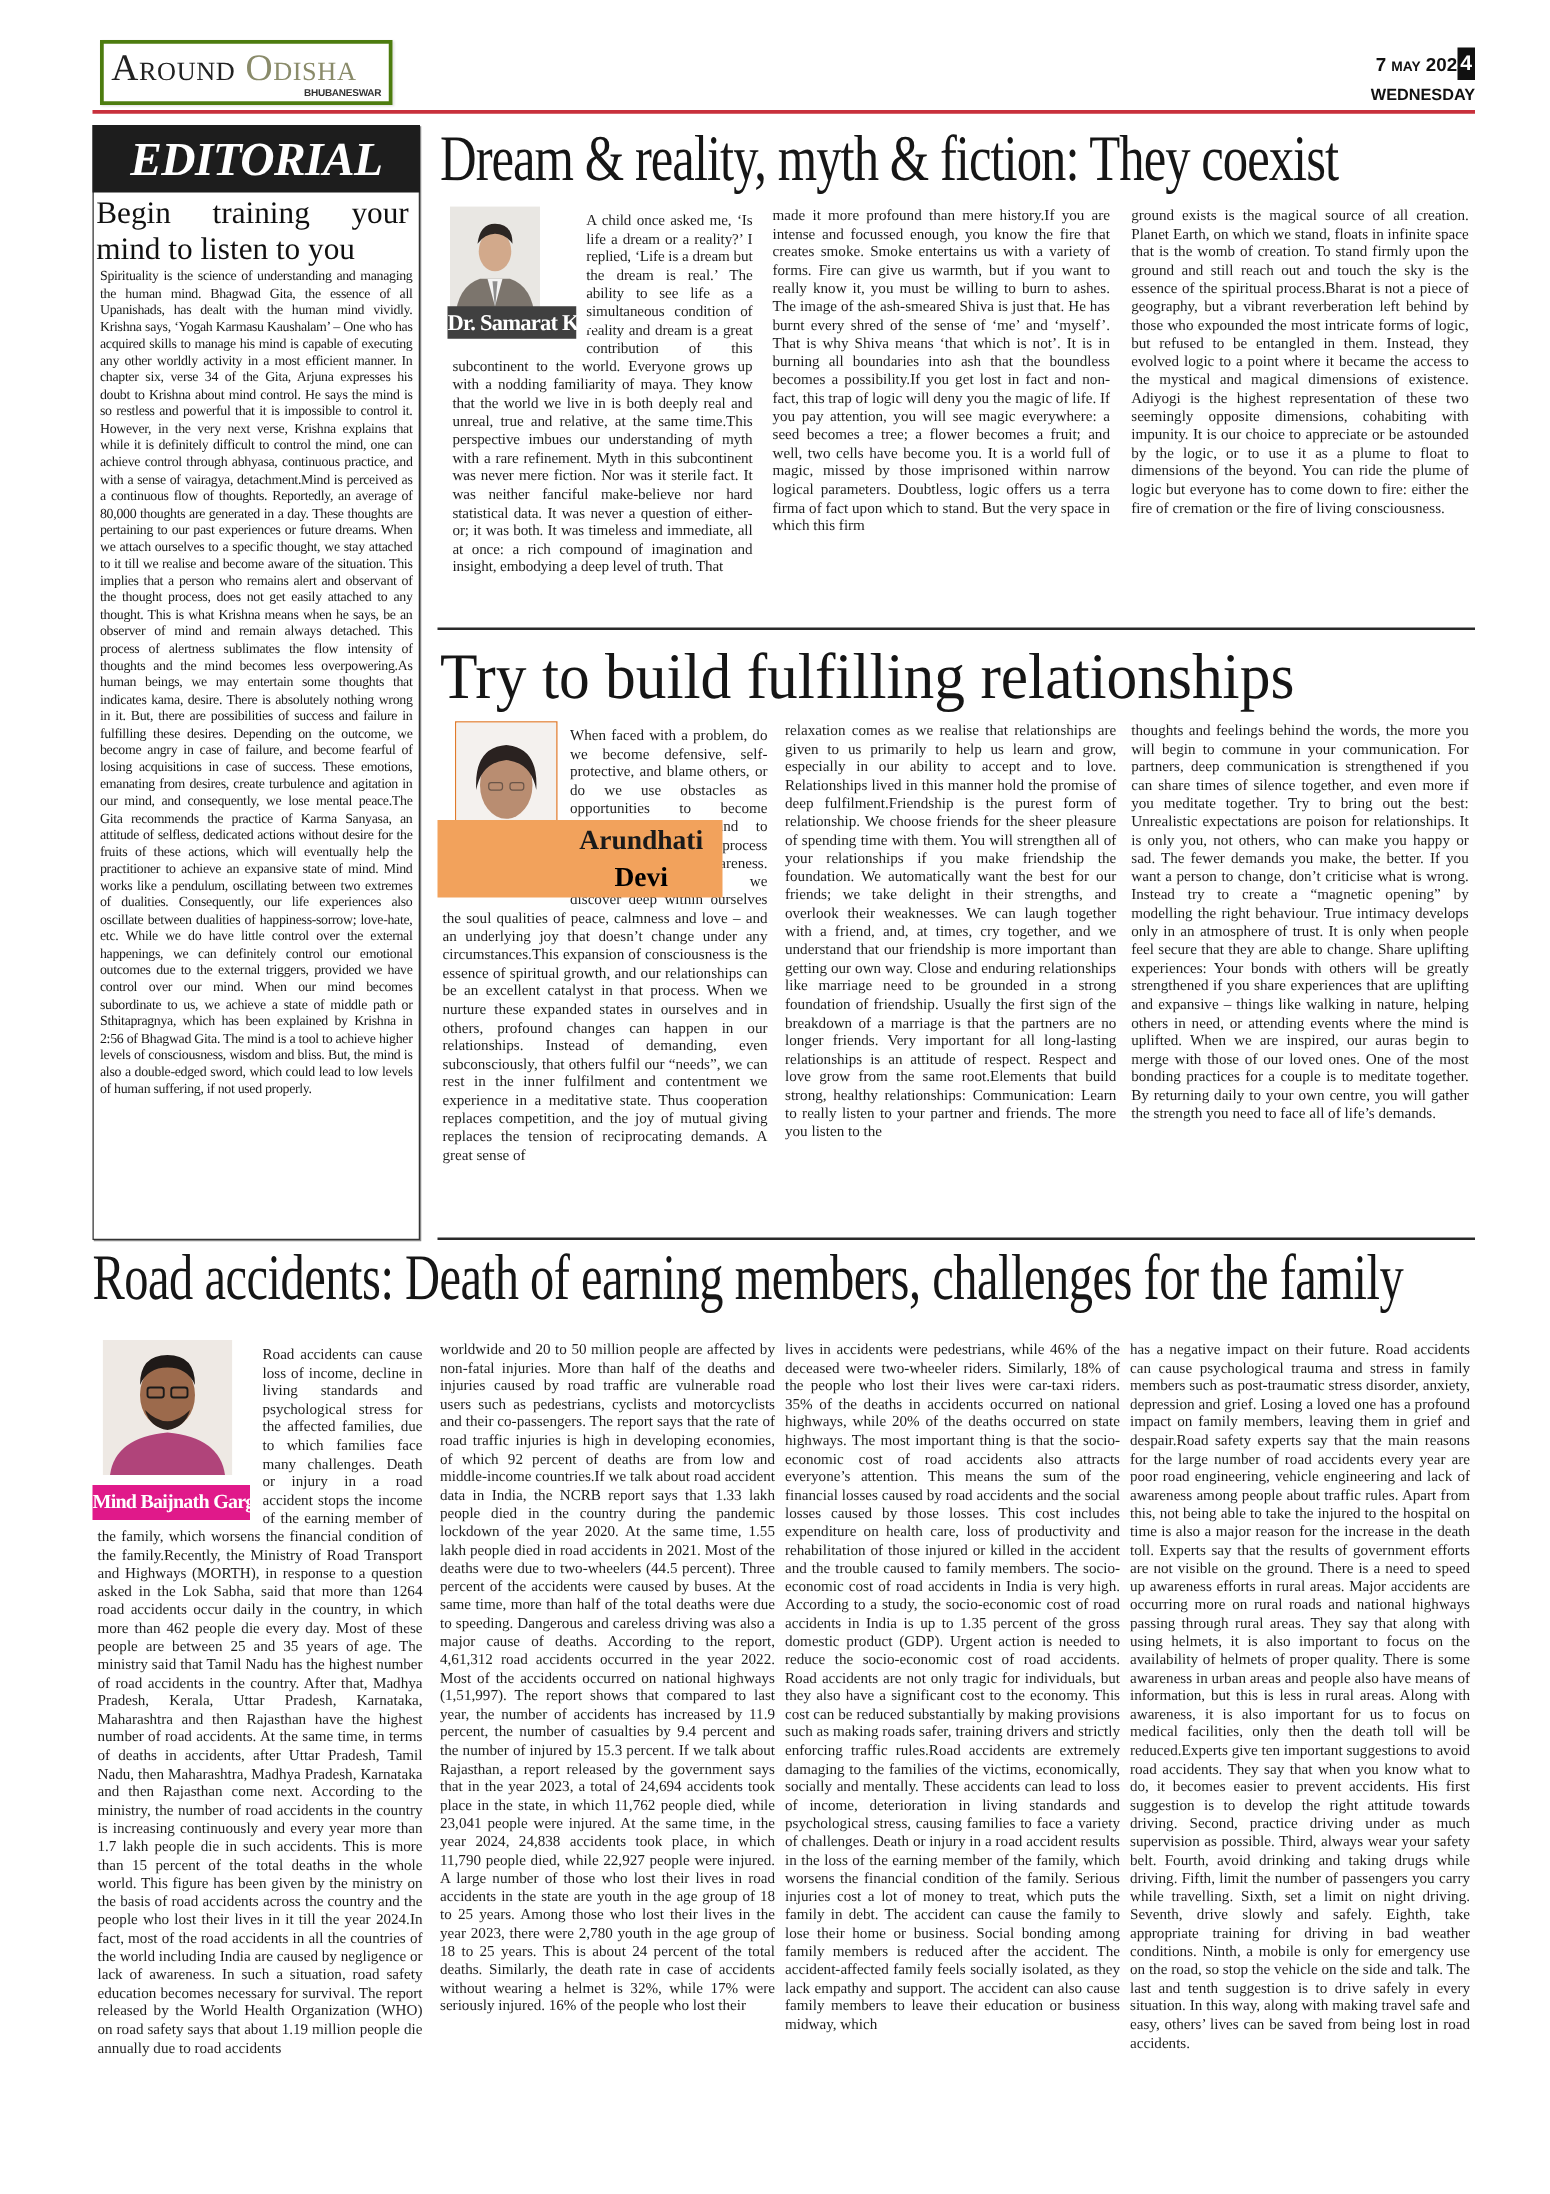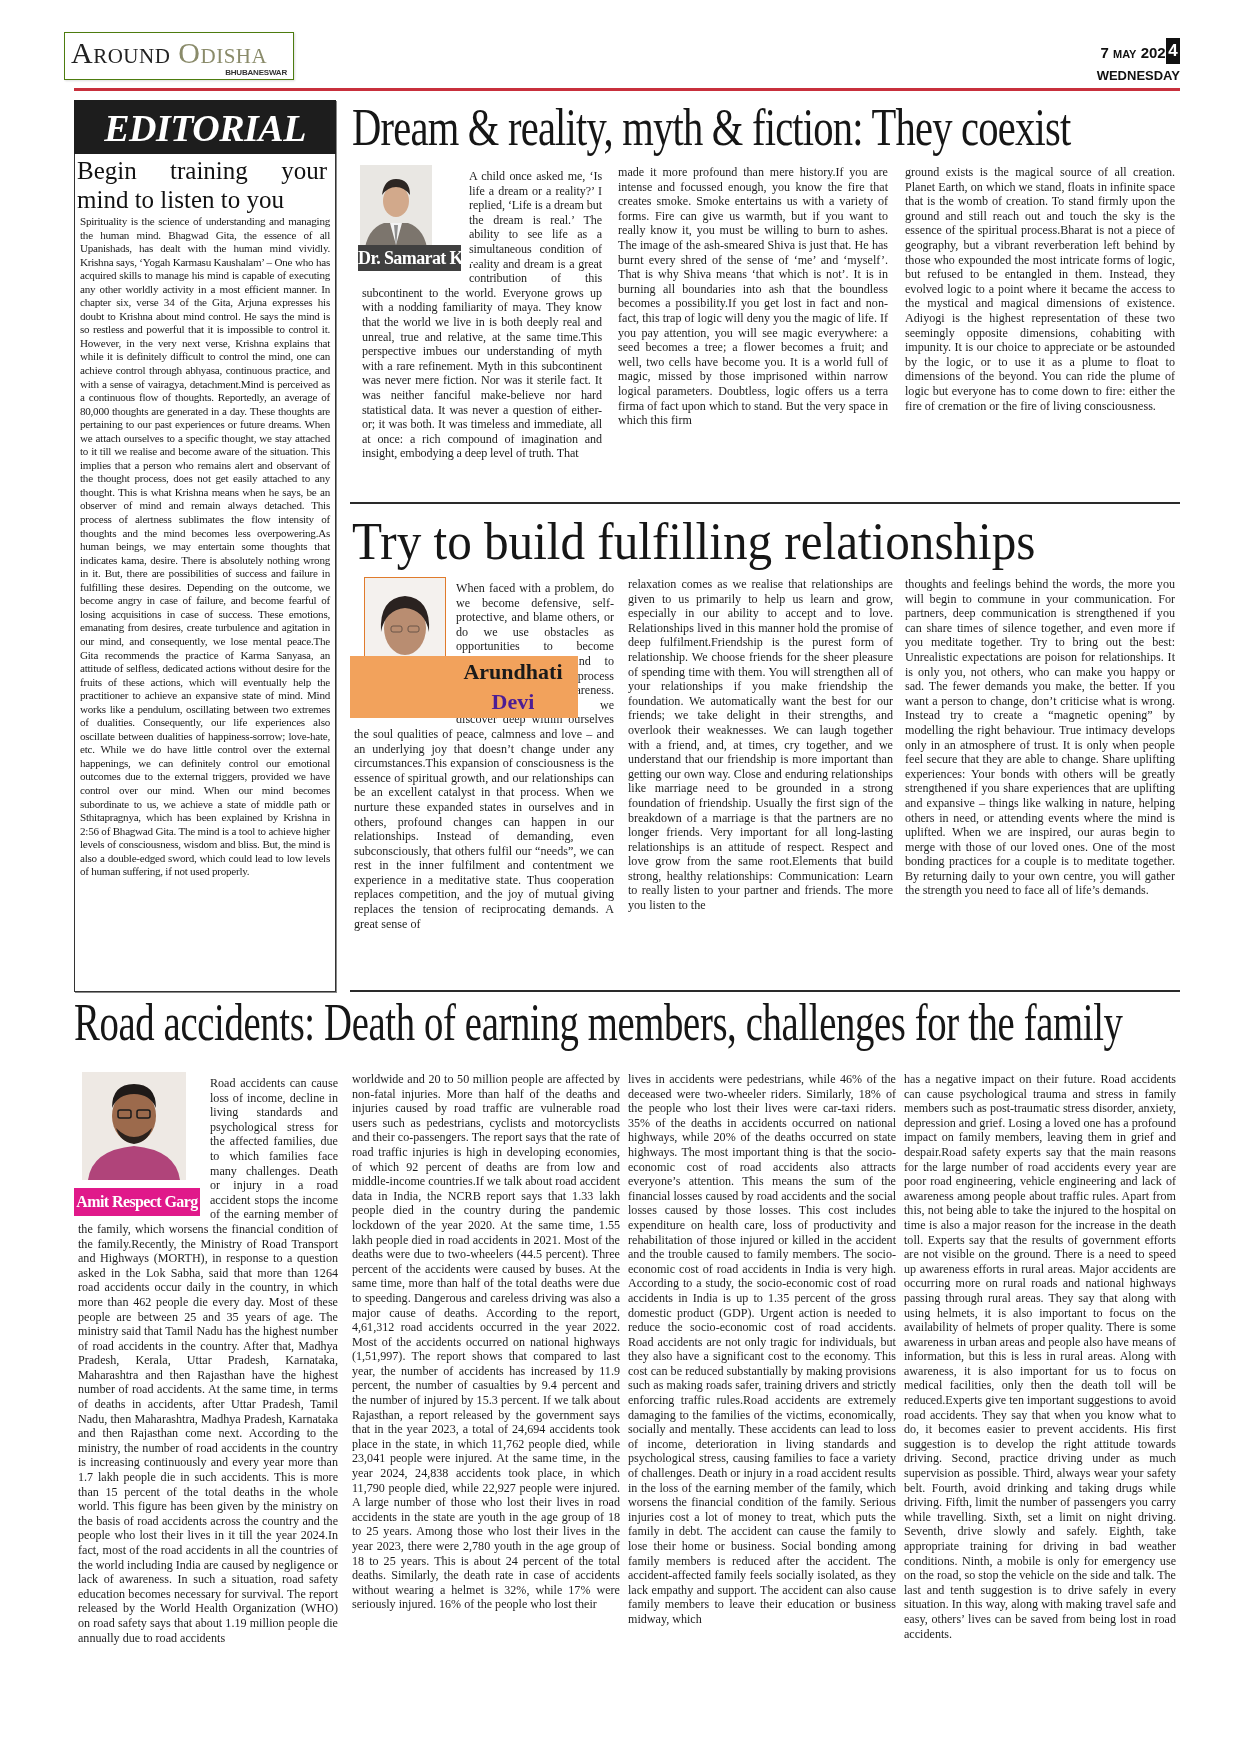--- a/index.html
+++ b/index.html
@@ -1,20 +1,20 @@
 <!DOCTYPE html>
 <html><head>
 <meta charset="utf-8">
 <style>
   html, body { margin: 0; padding: 0; background: #ffffff; }
   body { width: 1240px; height: 1755px; position: relative; overflow: hidden; font-family: "Liberation Serif", serif; color: #1a1a1a; }
   .abs { position: absolute; }
 
   
-  .logo-box { left: 64px; top: 32px; width: 228px; height: 46px; border: 1px solid #4d7c0f; box-shadow: 1px 1px 2px #ddd; background: #fff; }
+  .logo-box { left: 80px; top: 32px; width: 228px; height: 46px; border: 3px solid #4d7c0f; box-shadow: 1px 1px 2px #ddd; background: #fff; }
   .logo-around { left: 6px; top: 3px; font-family: "Liberation Serif", serif; font-size: 30px; color: #222; letter-spacing: 0.5px; font-variant: small-caps; }
   .logo-odisha { color: #8a8b6a; }
   .logo-city { right: 6px; bottom: 2px; font-family: "Liberation Sans", sans-serif; font-size: 8px; font-weight: bold; letter-spacing: -0.2px; color: #333; margin-top: 40px; }
   .date { right: 66px; top: 44px; font-family: "Liberation Sans", sans-serif; font-weight: bold; font-size: 15px; color: #111; }
   .date .mon { font-size: 11px; }
   .pageno { right: 60px; top: 38px; width: 14px; height: 26px; background: #111; color: #fff; font-family: "Liberation Sans", sans-serif; font-weight: bold; font-size: 17px; text-align: center; line-height: 26px; }
   .weekday { right: 60px; top: 68px; font-family: "Liberation Sans", sans-serif; font-weight: bold; font-size: 13px; color: #111; text-align: right; }
   .red-rule { left: 74px; top: 88px; width: 1106px; height: 3px; background: #c8303c; }
 
   
@@ -100,21 +100,21 @@
         <path d="M16 54 Q14 20 40 18 Q66 20 64 54 Q60 32 40 30 Q20 32 16 54 Z" fill="#2a2220"></path>
         <rect x="26" y="48" width="11" height="6" rx="2" fill="none" stroke="#6a5548" stroke-width="1"></rect>
         <rect x="43" y="48" width="11" height="6" rx="2" fill="none" stroke="#6a5548" stroke-width="1"></rect>
       </svg>
     </div>
   </div>
   <p>When faced with a problem, do we become defensive, self-protective, and blame others, or do we use obstacles as opportunities to become stronger, to learn and to expand? Meditation is a process of expanding our awareness. Through meditation, we discover deep within ourselves the soul qualities of peace, calmness and love – and an underlying joy that doesn’t change under any circumstances.This expansion of consciousness is the essence of spiritual growth, and our relationships can be an excellent catalyst in that process. When we nurture these expanded states in ourselves and in others, profound changes can happen in our relationships. Instead of demanding, even subconsciously, that others fulfil our “needs”, we can rest in the inner fulfilment and contentment we experience in a meditative state. Thus cooperation replaces competition, and the joy of mutual giving replaces the tension of reciprocating demands. A great sense of</p>
 </div>
 <div class="abs" style="left:350px; top:656px; width:228px; height:62px; background:#f2a25c;">
   <div class="name-tag" style="position:absolute; left:98px; top:2px; width:130px; font-size:22px; line-height:28px; color:#1a1a1a;">Arundhati</div>
-  <div class="name-tag" style="position:absolute; left:98px; top:32px; width:130px; font-size:22px; line-height:28px; color:#4c1d95;">Devi</div>
+  <div class="name-tag" style="position:absolute; left:98px; top:32px; width:130px; font-size:22px; line-height:28px; color:#000000;">Devi</div>
 </div>
 <div class="abs col" style="left:628px; top:577px; width:265px;">relaxation comes as we realise that relationships are given to us primarily to help us learn and grow, especially in our ability to accept and to love. Relationships lived in this manner hold the promise of deep fulfilment.Friendship is the purest form of relationship. We choose friends for the sheer pleasure of spending time with them. You will strengthen all of your relationships if you make friendship the foundation. We automatically want the best for our friends; we take delight in their strengths, and overlook their weaknesses. We can laugh together with a friend, and, at times, cry together, and we understand that our friendship is more important than getting our own way. Close and enduring relationships like marriage need to be grounded in a strong foundation of friendship. Usually the first sign of the breakdown of a marriage is that the partners are no longer friends. Very important for all long-lasting relationships is an attitude of respect. Respect and love grow from the same root.Elements that build strong, healthy relationships: Communication: Learn to really listen to your partner and friends. The more you listen to the</div>
 <div class="abs col" style="left:905px; top:577px; width:270px;">thoughts and feelings behind the words, the more you will begin to commune in your communication. For partners, deep communication is strengthened if you can share times of silence together, and even more if you meditate together. Try to bring out the best: Unrealistic expectations are poison for relationships. It is only you, not others, who can make you happy or sad. The fewer demands you make, the better. If you want a person to change, don’t criticise what is wrong. Instead try to create a “magnetic opening” by modelling the right behaviour. True intimacy develops only in an atmosphere of trust. It is only when people feel secure that they are able to change. Share uplifting experiences: Your bonds with others will be greatly strengthened if you share experiences that are uplifting and expansive – things like walking in nature, helping others in need, or attending events where the mind is uplifted. When we are inspired, our auras begin to merge with those of our loved ones. One of the most bonding practices for a couple is to meditate together. By returning daily to your own centre, you will gather the strength you need to face all of life’s demands.</div>
 
 <div class="abs rule" style="left:350px; top:990px; width:830px;"></div>
 
 <div class="abs h1 h-road">Road accidents: Death of earning members, challenges for the family</div>
 
 <div class="abs col" style="left:74px; top:1072px; width:268px;">
   <div class="float-photo" style="width:128px; height:138px;">
@@ -125,17 +125,17 @@
         <ellipse cx="52" cy="44" rx="22" ry="27" fill="#9c6a4c"></ellipse>
         <path d="M30 36 Q30 12 52 12 Q74 12 74 36 Q68 22 52 22 Q36 22 30 36 Z" fill="#1f1a18"></path>
         <path d="M34 56 Q52 74 70 56 Q66 70 52 72 Q38 70 34 56 Z" fill="#2a211c"></path>
         <rect x="36" y="38" width="13" height="8" rx="2" fill="none" stroke="#1a1a1a" stroke-width="1.5"></rect>
         <rect x="55" y="38" width="13" height="8" rx="2" fill="none" stroke="#1a1a1a" stroke-width="1.5"></rect>
       </svg>
     </div>
   </div>
   <p>Road accidents can cause loss of income, decline in living standards and psychological stress for the affected families, due to which families face many challenges. Death or injury in a road accident stops the income of the earning member of the family, which worsens the financial condition of the family.Recently, the Ministry of Road Transport and Highways (MORTH), in response to a question asked in the Lok Sabha, said that more than 1264 road accidents occur daily in the country, in which more than 462 people die every day. Most of these people are between 25 and 35 years of age. The ministry said that Tamil Nadu has the highest number of road accidents in the country. After that, Madhya Pradesh, Kerala, Uttar Pradesh, Karnataka, Maharashtra and then Rajasthan have the highest number of road accidents. At the same time, in terms of deaths in accidents, after Uttar Pradesh, Tamil Nadu, then Maharashtra, Madhya Pradesh, Karnataka and then Rajasthan come next. According to the ministry, the number of road accidents in the country is increasing continuously and every year more than 1.7 lakh people die in such accidents. This is more than 15 percent of the total deaths in the whole world. This figure has been given by the ministry on the basis of road accidents across the country and the people who lost their lives in it till the year 2024.In fact, most of the road accidents in all the countries of the world including India are caused by negligence or lack of awareness. In such a situation, road safety education becomes necessary for survival. The report released by the World Health Organization (WHO) on road safety says that about 1.19 million people die annually due to road accidents</p>
 </div>
-<div class="abs name-tag" style="left:74px; top:1188px; width:126px; height:28px; background:#e0198a; color:#fff; font-size:16px; line-height:28px; letter-spacing:-0.6px;">Amit Respect Garg</div>
+<div class="abs name-tag" style="left:74px; top:1188px; width:126px; height:28px; background:#e0198a; color:#fff; font-size:16px; line-height:28px; letter-spacing:-0.6px;">Mind Baijnath Garg</div>
 
 <div class="abs col" style="left:352px; top:1072px; width:268px;">worldwide and 20 to 50 million people are affected by non-fatal injuries. More than half of the deaths and injuries caused by road traffic are vulnerable road users such as pedestrians, cyclists and motorcyclists and their co-passengers. The report says that the rate of road traffic injuries is high in developing economies, of which 92 percent of deaths are from low and middle-income countries.If we talk about road accident data in India, the NCRB report says that 1.33 lakh people died in the country during the pandemic lockdown of the year 2020. At the same time, 1.55 lakh people died in road accidents in 2021. Most of the deaths were due to two-wheelers (44.5 percent). Three percent of the accidents were caused by buses. At the same time, more than half of the total deaths were due to speeding. Dangerous and careless driving was also a major cause of deaths. According to the report, 4,61,312 road accidents occurred in the year 2022. Most of the accidents occurred on national highways (1,51,997). The report shows that compared to last year, the number of accidents has increased by 11.9 percent, the number of casualties by 9.4 percent and the number of injured by 15.3 percent. If we talk about Rajasthan, a report released by the government says that in the year 2023, a total of 24,694 accidents took place in the state, in which 11,762 people died, while 23,041 people were injured. At the same time, in the year 2024, 24,838 accidents took place, in which 11,790 people died, while 22,927 people were injured. A large number of those who lost their lives in road accidents in the state are youth in the age group of 18 to 25 years. Among those who lost their lives in the year 2023, there were 2,780 youth in the age group of 18 to 25 years. This is about 24 percent of the total deaths. Similarly, the death rate in case of accidents without wearing a helmet is 32%, while 17% were seriously injured. 16% of the people who lost their</div>
 <div class="abs col" style="left:628px; top:1072px; width:268px;">lives in accidents were pedestrians, while 46% of the deceased were two-wheeler riders. Similarly, 18% of the people who lost their lives were car-taxi riders. 35% of the deaths in accidents occurred on national highways, while 20% of the deaths occurred on state highways. The most important thing is that the socio-economic cost of road accidents also attracts everyone’s attention. This means the sum of the financial losses caused by road accidents and the social losses caused by those losses. This cost includes expenditure on health care, loss of productivity and rehabilitation of those injured or killed in the accident and the trouble caused to family members. The socio-economic cost of road accidents in India is very high. According to a study, the socio-economic cost of road accidents in India is up to 1.35 percent of the gross domestic product (GDP). Urgent action is needed to reduce the socio-economic cost of road accidents. Road accidents are not only tragic for individuals, but they also have a significant cost to the economy. This cost can be reduced substantially by making provisions such as making roads safer, training drivers and strictly enforcing traffic rules.Road accidents are extremely damaging to the families of the victims, economically, socially and mentally. These accidents can lead to loss of income, deterioration in living standards and psychological stress, causing families to face a variety of challenges. Death or injury in a road accident results in the loss of the earning member of the family, which worsens the financial condition of the family. Serious injuries cost a lot of money to treat, which puts the family in debt. The accident can cause the family to lose their home or business. Social bonding among family members is reduced after the accident. The accident-affected family feels socially isolated, as they lack empathy and support. The accident can also cause family members to leave their education or business midway, which</div>
 <div class="abs col" style="left:904px; top:1072px; width:272px;">has a negative impact on their future. Road accidents can cause psychological trauma and stress in family members such as post-traumatic stress disorder, anxiety, depression and grief. Losing a loved one has a profound impact on family members, leaving them in grief and despair.Road safety experts say that the main reasons for the large number of road accidents every year are poor road engineering, vehicle engineering and lack of awareness among people about traffic rules. Apart from this, not being able to take the injured to the hospital on time is also a major reason for the increase in the death toll. Experts say that the results of government efforts are not visible on the ground. There is a need to speed up awareness efforts in rural areas. Major accidents are occurring more on rural roads and national highways passing through rural areas. They say that along with using helmets, it is also important to focus on the availability of helmets of proper quality. There is some awareness in urban areas and people also have means of information, but this is less in rural areas. Along with awareness, it is also important for us to focus on medical facilities, only then the death toll will be reduced.Experts give ten important suggestions to avoid road accidents. They say that when you know what to do, it becomes easier to prevent accidents. His first suggestion is to develop the right attitude towards driving. Second, practice driving under as much supervision as possible. Third, always wear your safety belt. Fourth, avoid drinking and taking drugs while driving. Fifth, limit the number of passengers you carry while travelling. Sixth, set a limit on night driving. Seventh, drive slowly and safely. Eighth, take appropriate training for driving in bad weather conditions. Ninth, a mobile is only for emergency use on the road, so stop the vehicle on the side and talk. The last and tenth suggestion is to drive safely in every situation. In this way, along with making travel safe and easy, others’ lives can be saved from being lost in road accidents.</div>
 
 </body></html>

